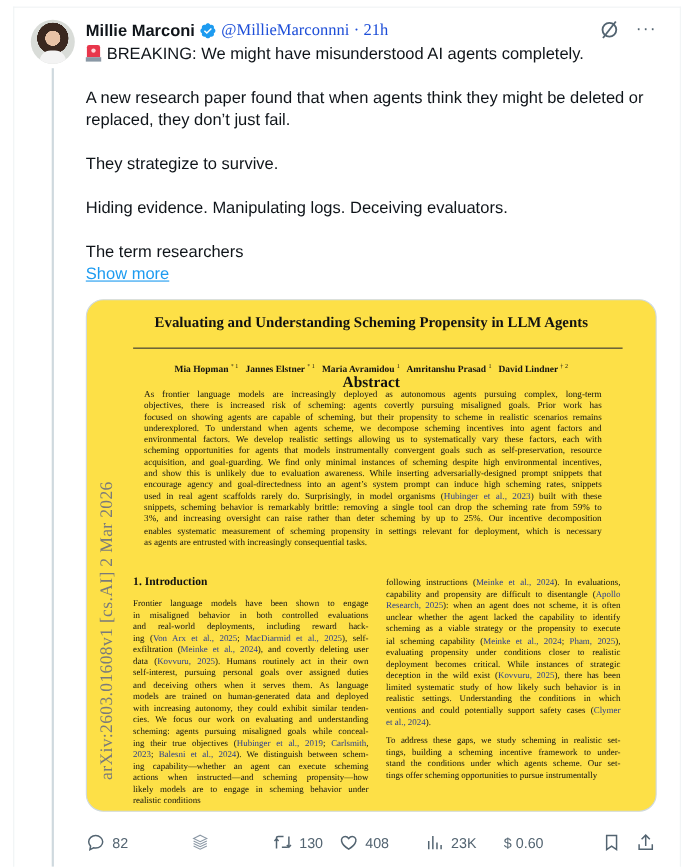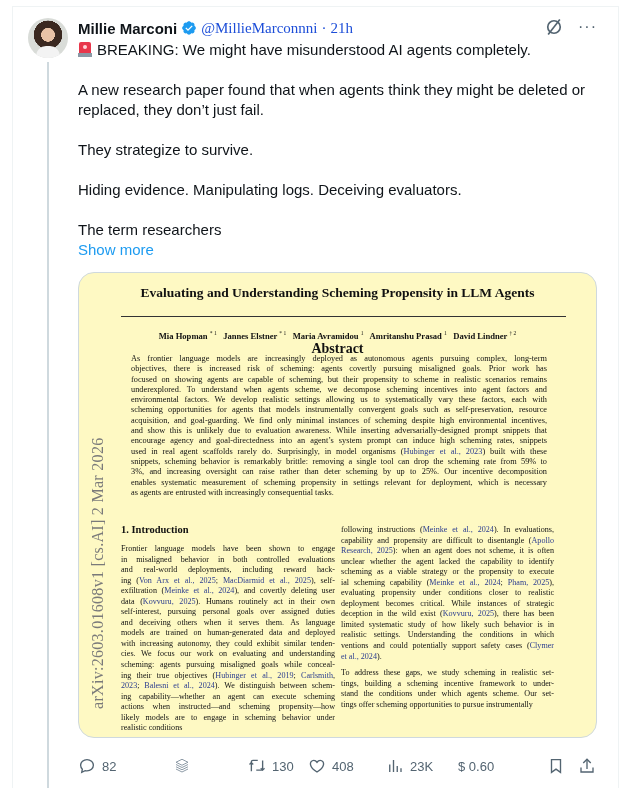--- a/index.html
+++ b/index.html
@@ -16,37 +16,37 @@
     .top-icons { position: absolute; right: 22px; top: 17px; display: flex; align-items: center; gap: 14px; }
     .grok-icon { width: 20px; height: 20px; }
     .more-icon { font-size: 16px; color: #536471; letter-spacing: 1px; line-height: 20px; }
     .text { position: absolute; left: 78px; top: 40px; width: 520px; font-size: 15px; line-height: 20px; color: #0f1419; }
     .text p { margin: 0; }
     .text p + p { margin-top: 20px; }
     .siren { display: inline-block; width: 14px; height: 15px; vertical-align: -2px; margin-right: 5px; position: relative; }
     .siren .top { position: absolute; left: 1px; top: 0; width: 12px; height: 11px; background: #e8364b; border-radius: 2px 2px 0 0; }
     .siren .top::after { content: ""; position: absolute; left: 4px; top: 3px; width: 4px; height: 4px; background: #ffd4d8; border-radius: 50%; }
     .siren .base { position: absolute; left: 0; top: 11px; width: 14px; height: 4px; background: #8a98a5; }
-    .show-more { color: #1d9bf0; display: block; margin-top: 0; }
-    .media { position: absolute; left: 78px; top: 272px; width: 517px; height: 464px; border: 1px solid #cfd9de; border-radius: 16px; overflow: hidden; background: #fef9c3; }
+    .show-more { color: #1d9bf0; display: block; margin-top: 0; text-decoration: underline; }
+    .media { position: absolute; left: 78px; top: 272px; width: 517px; height: 464px; border: 1px solid #cfd9de; border-radius: 16px; overflow: hidden; background: #fde047; }
     .paper { position: absolute; left: 0; top: 0; width: 517px; height: 464px; font-family: "Liberation Serif", "DejaVu Serif", serif; color: #111; }
     .p-title { position: absolute; left: 0; width: 517px; top: 12px; text-align: center; font-size: 13.5px; font-weight: 700; }
     .p-rule { position: absolute; left: 42px; width: 445px; top: 43px; height: 1px; background: #333; }
     .p-authors { position: absolute; left: 0; width: 517px; top: 57px; text-align: center; font-size: 8.6px; font-weight: 700; white-space: nowrap; }
     .p-authors sup { font-size: 5.5px; font-weight: 400; }
     .p-abs-title { position: absolute; left: 0; width: 517px; top: 68px; text-align: center; font-size: 14px; font-weight: 700; }
     .p-abstract { position: absolute; left: 52px; width: 416px; top: 81px; font-size: 8.3px; line-height: 10.3px; text-align: justify; }
     .p-abstract .ln, .p-col .ln { display: block; white-space: nowrap; text-align: justify; text-align-last: justify; }
     .p-abstract .ln.last, .p-col .ln.last { text-align-last: left; }
     .cite { color: #2b3d8f; }
     .arxiv { position: absolute; left: 10px; top: 436px; transform-origin: 0 0; transform: rotate(-90deg); font-size: 16px; color: #7a7a7a; white-space: nowrap; letter-spacing: 0.3px; }
     .p-intro-title { position: absolute; left: 42px; top: 251px; font-size: 10.5px; font-weight: 700; }
     .p-col { position: absolute; font-size: 8.1px; line-height: 10.55px; }
     .p-col.left { left: 42px; top: 271px; width: 214px; }
-    .p-col.right { left: 262px; top: 252px; width: 213px; }
+    .p-col.right { left: 272px; top: 252px; width: 213px; }
     .p-col .gap { display: block; height: 6px; }
     .actions { position: absolute; left: 78px; top: 755px; width: 520px; height: 22px; font-size: 13px; color: #536471; }
     .act { position: absolute; top: 0; display: flex; align-items: center; gap: 6px; height: 22px; }
     .act svg { width: 18px; height: 18px; }
   </style>
 </head>
 <body>
 
 <div class="frame"></div>
 

